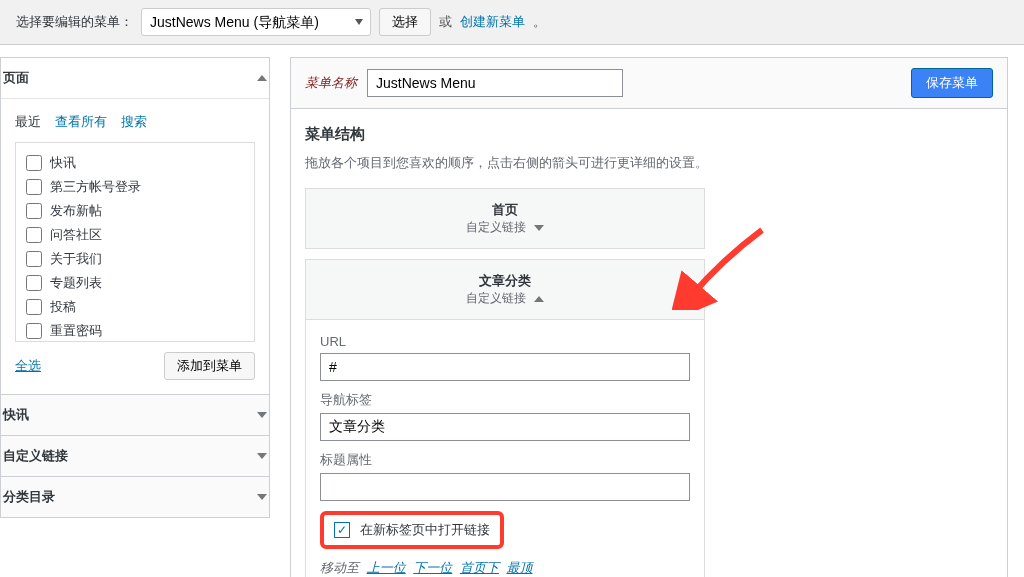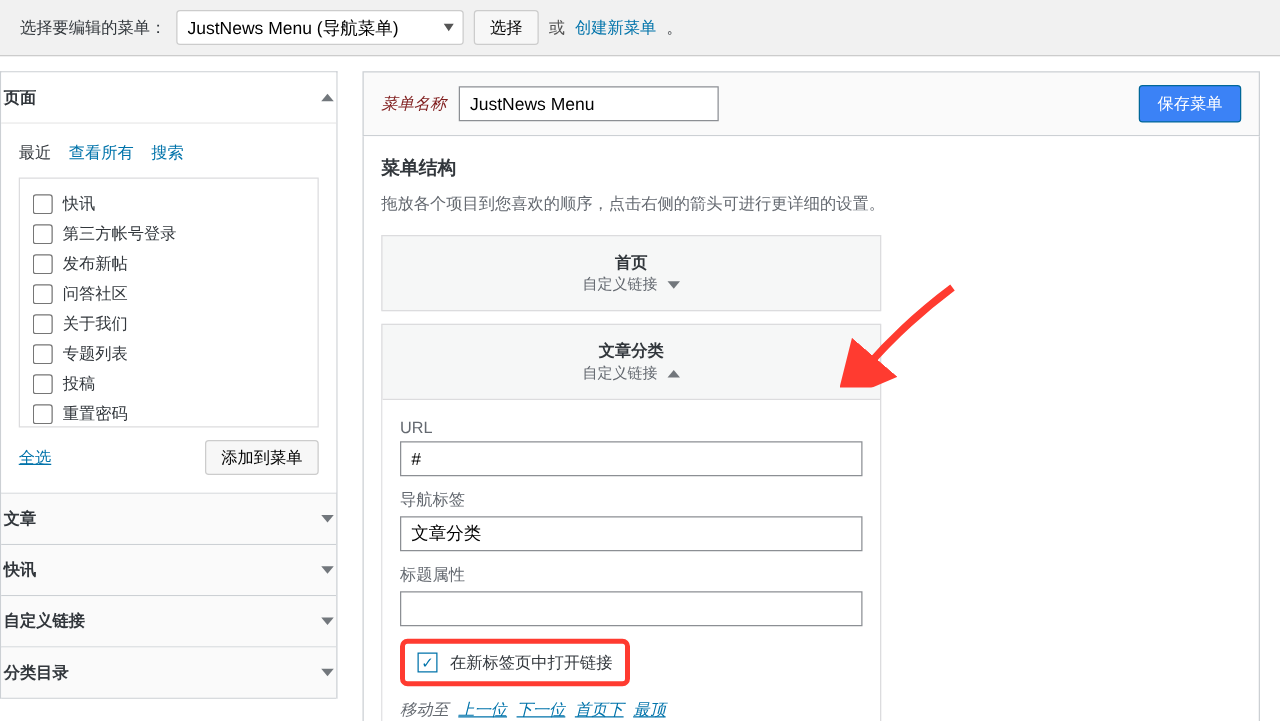--- a/index.html
+++ b/index.html
@@ -35,21 +35,21 @@
     .page-item input[type="checkbox"] { width: 16px; height: 16px; }
     .page-item label { font-size: 13px; }
     
     .accordion-footer { display: flex; justify-content: space-between; align-items: center; margin-top: 10px; }
     .select-all { color: #0073aa; text-decoration: underline; cursor: pointer; font-size: 13px; }
     
     .content { flex: 1; padding-left: 0; }
     .content-header { background: #fafafa; border: 1px solid #ccd0d4; padding: 10px 14px; display: flex; align-items: center; justify-content: space-between; }
     .content-header-left { display: flex; align-items: center; gap: 10px; }
     .content-header-label { font-style: italic; color: #7f1d1d; }
-    .name-input { border: 1px solid #8c8f94; padding: 4px 8px; font-size: 14px; width: 208px; height: 28px; }
+    .name-input { border: 1px solid #8c8f94; padding: 4px 8px; font-size: 14px; width: 256px; height: 28px; }
     .btn-primary { background: #3b82f6; border: 1px solid #006799; color: #fff; padding: 5px 14px; font-size: 13px; font-weight: 500; border-radius: 3px; cursor: pointer; }
     
     .structure { padding: 16px 14px; border: 1px solid #ccd0d4; border-top: none; background: #fff; }
     .structure h3 { font-size: 15px; font-weight: 600; margin-bottom: 10px; }
     .structure-desc { color: #646970; margin-bottom: 16px; font-size: 13px; }
     
     .menu-item { border: 1px solid #dcdcde; background: #f6f7f7; margin-bottom: 10px; }
     .menu-item-header { padding: 12px 14px; display: flex; justify-content: space-between; align-items: center; cursor: pointer; font-weight: 600; flex-direction: column; }
     .menu-item-type { color: #646970; font-weight: normal; font-size: 12px; display: flex; align-items: center; gap: 8px; }
     .menu-item-body { background: #fff; border-top: 1px solid #dcdcde; padding: 14px 14px 16px; }
@@ -136,26 +136,20 @@
               </div>
           </div>
           <div class="accordion-footer">
             <span class="select-all">全选</span>
             <button class="btn">添加到菜单</button>
           </div>
         </div>
       </div>
       <div class="accordion-item">
         <div class="accordion-header">
-          <span>文章</span>
-          <span class="triangle-down"></span>
-        </div>
-      </div>
-      <div class="accordion-item">
-        <div class="accordion-header">
           <span>快讯</span>
           <span class="triangle-down"></span>
         </div>
       </div>
       <div class="accordion-item">
         <div class="accordion-header">
           <span>自定义链接</span>
           <span class="triangle-down"></span>
         </div>
       </div>

